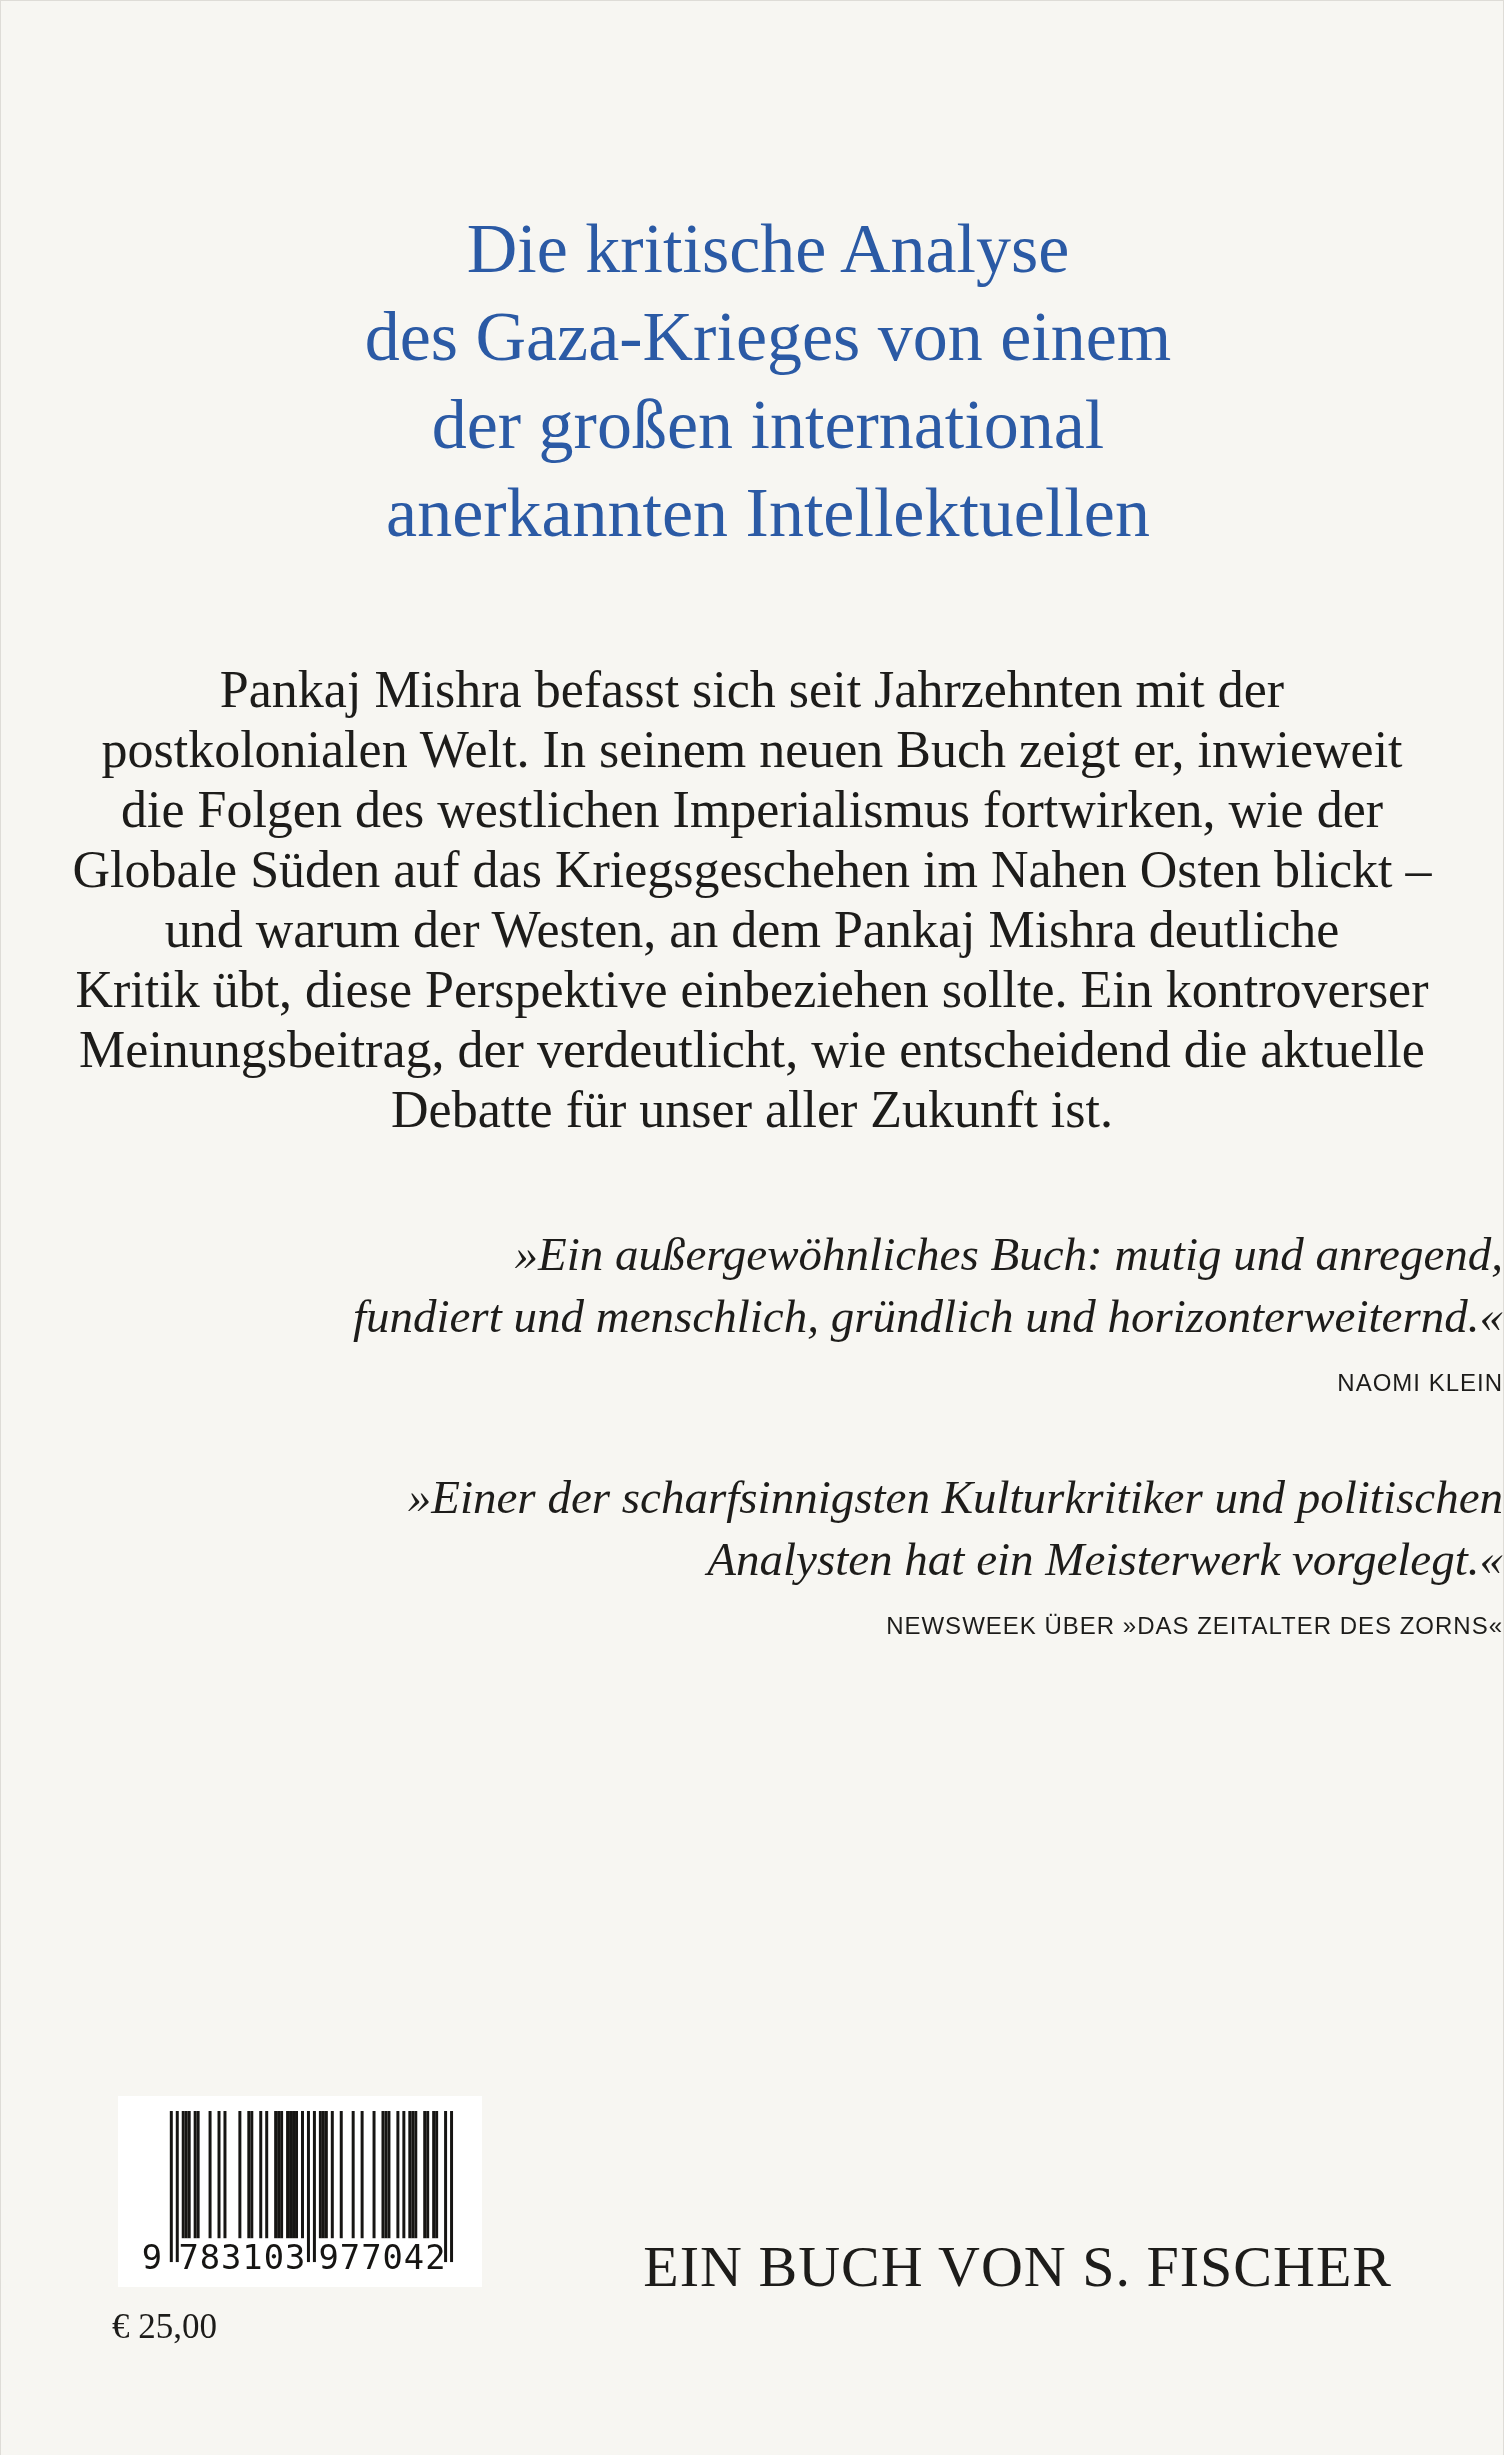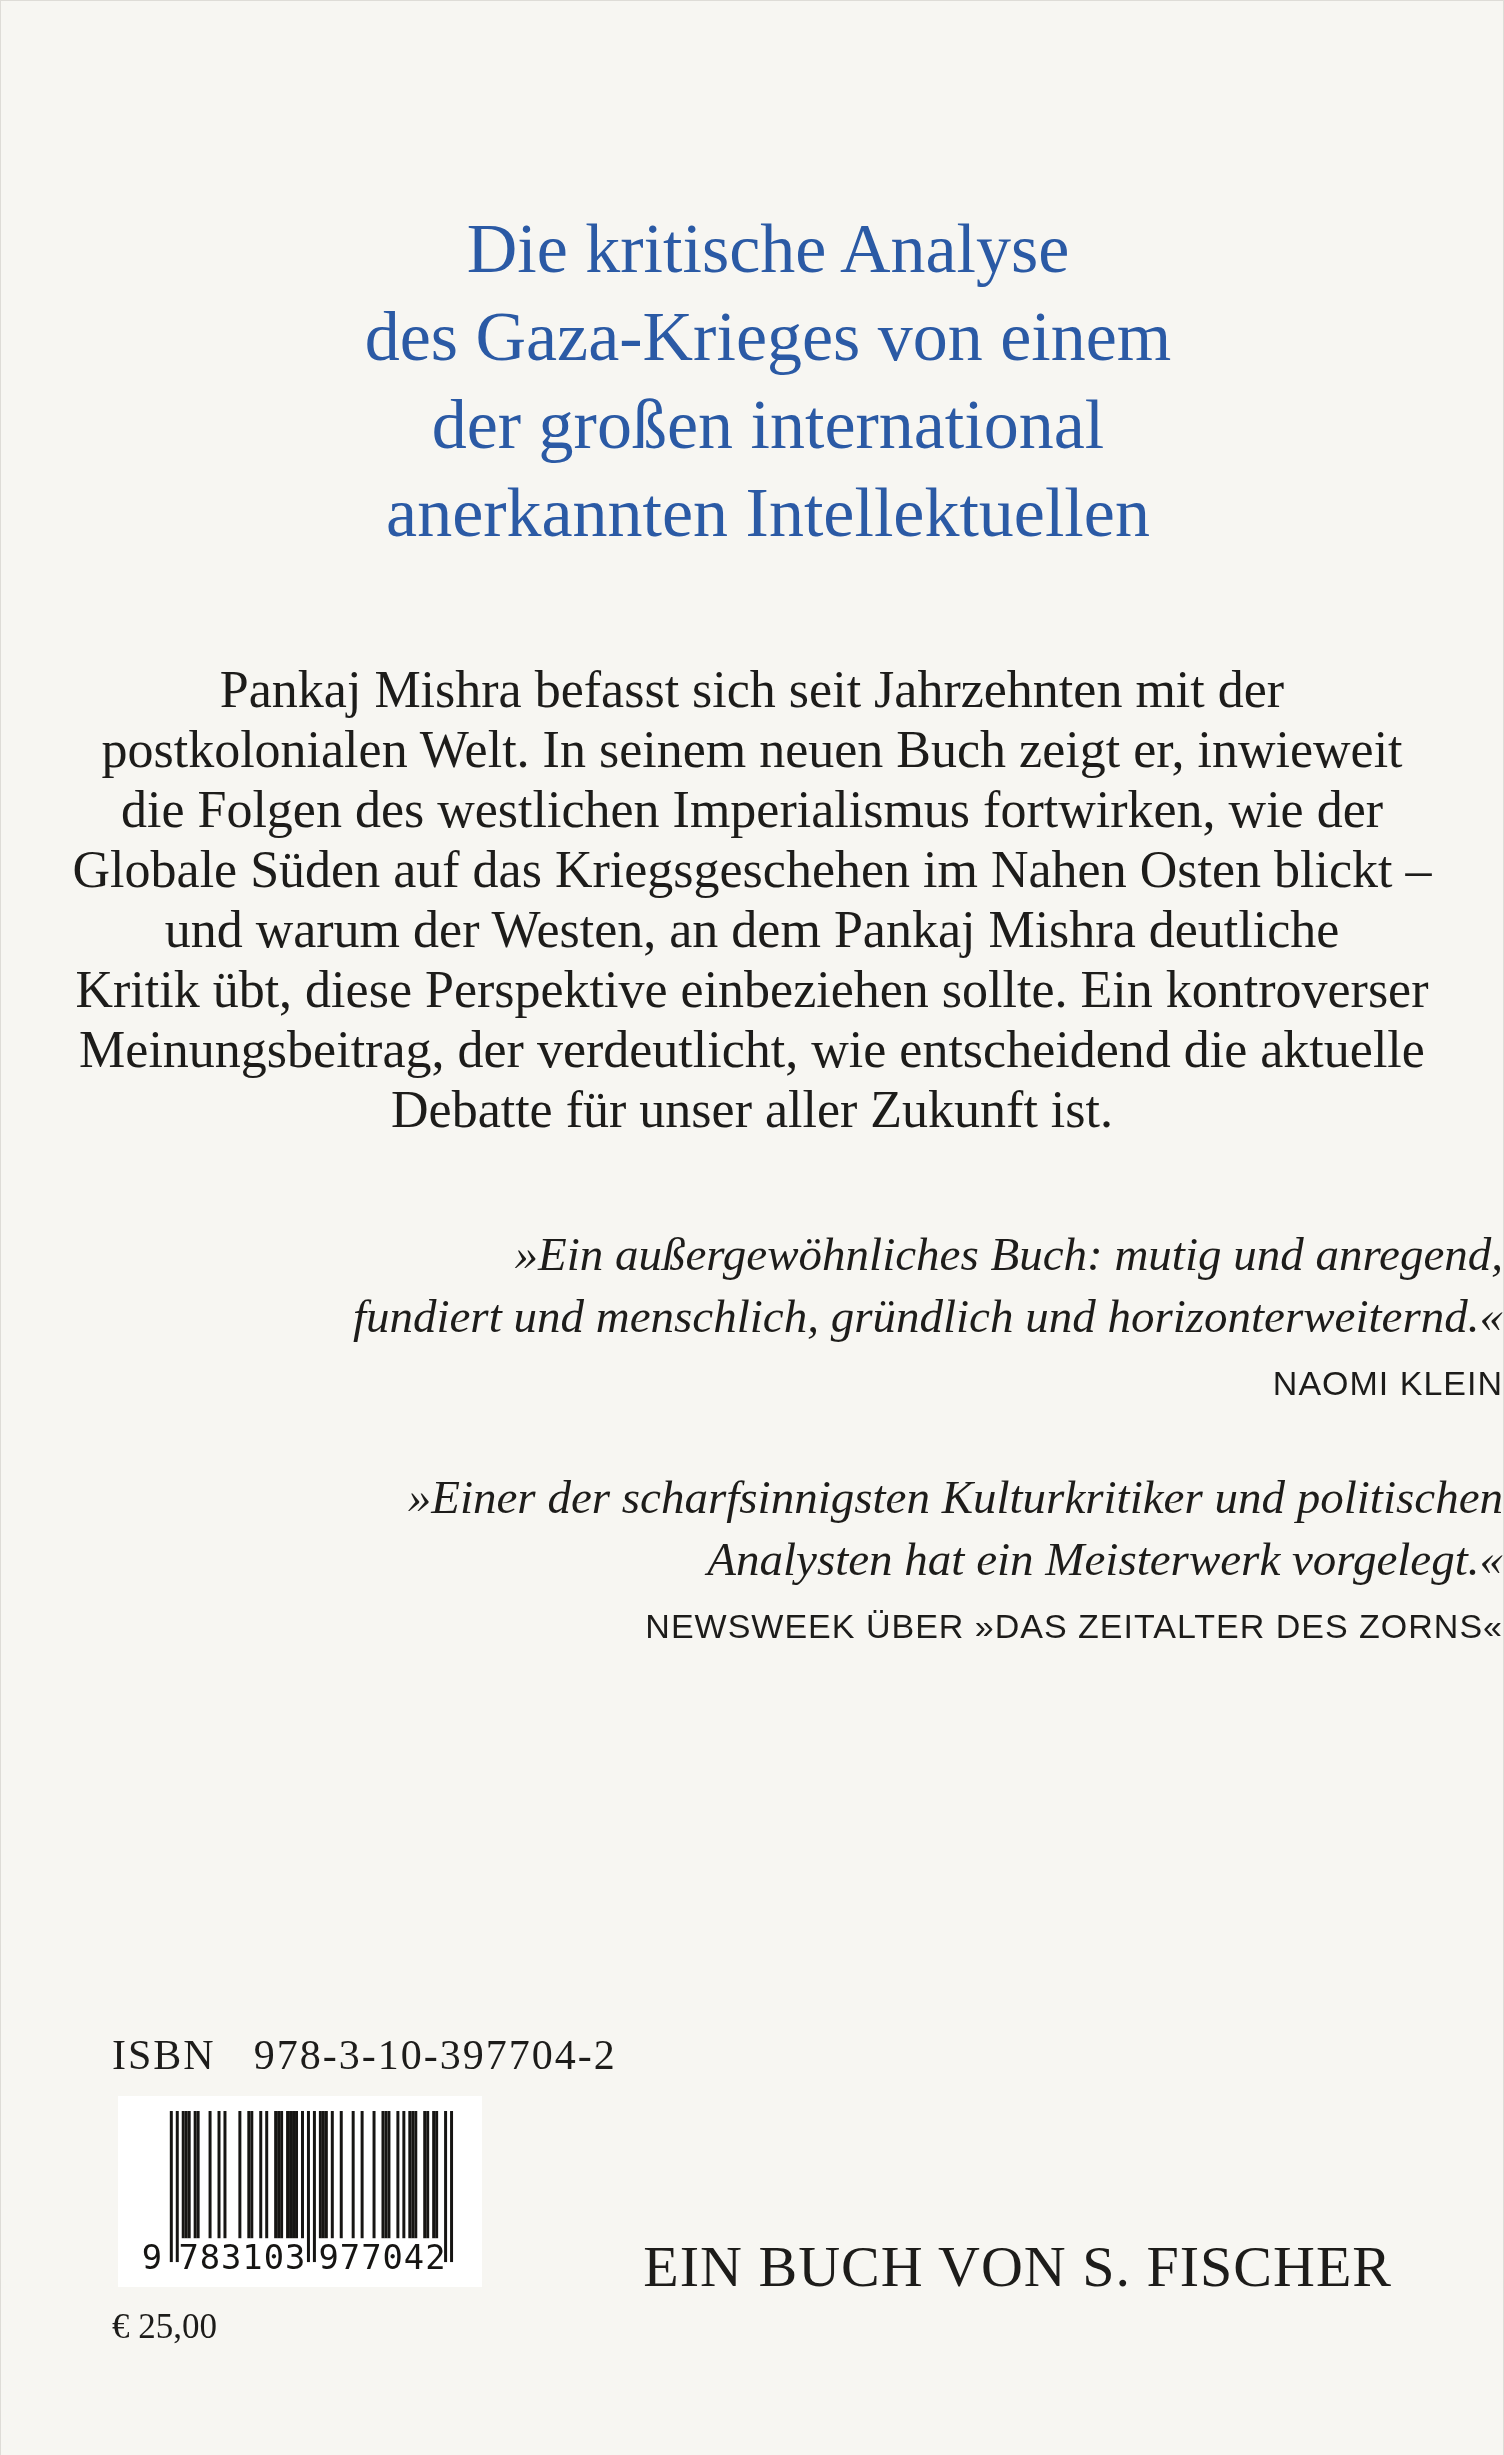--- a/index.html
+++ b/index.html
@@ -55,21 +55,21 @@
     margin: 0;
     white-space: pre-line;
     font-style: italic;
     font-size: 47px;
     line-height: 62px;
   }
   .quote-attrib {
     margin: 16px 0 0 0;
     font-family: "Liberation Sans", sans-serif;
     font-style: normal;
-    font-size: 34px;
+    font-size: 24px;
     line-height: 40px;
     letter-spacing: 1px;
   }
   .isbn-line {
     position: absolute;
     top: 2030px;
     left: 111px;
     font-size: 42px;
     letter-spacing: 2px;
   }
@@ -134,23 +134,20 @@
 fundiert und menschlich, gründlich und horizonterweiternd.«</p>
     <p class="quote-attrib">NAOMI KLEIN</p>
   </div>
 
   <div class="quote quote-2">
     <p class="quote-text">»Einer der scharfsinnigsten Kulturkritiker und politischen
 Analysten hat ein Meisterwerk vorgelegt.«</p>
     <p class="quote-attrib">NEWSWEEK ÜBER »DAS ZEITALTER DES ZORNS«</p>
   </div>
 
-  <div class="isbn-line">
-    <span class="isbn-label">ISBN</span><span class="isbn-number">978-3-10-397704-2</span>
-  </div>
 
   <div class="barcode-box">
     <svg width="320" height="163" viewBox="0 0 322 164">
       <g fill="#161513">
           <rect x="30" y="0" width="3" height="152"></rect>
           <rect x="36" y="0" width="3" height="152"></rect>
           <rect x="42" y="0" width="3" height="128"></rect>
           <rect x="45" y="0" width="3" height="128"></rect>
           <rect x="48" y="0" width="3" height="128"></rect>
           <rect x="54" y="0" width="3" height="128"></rect>

